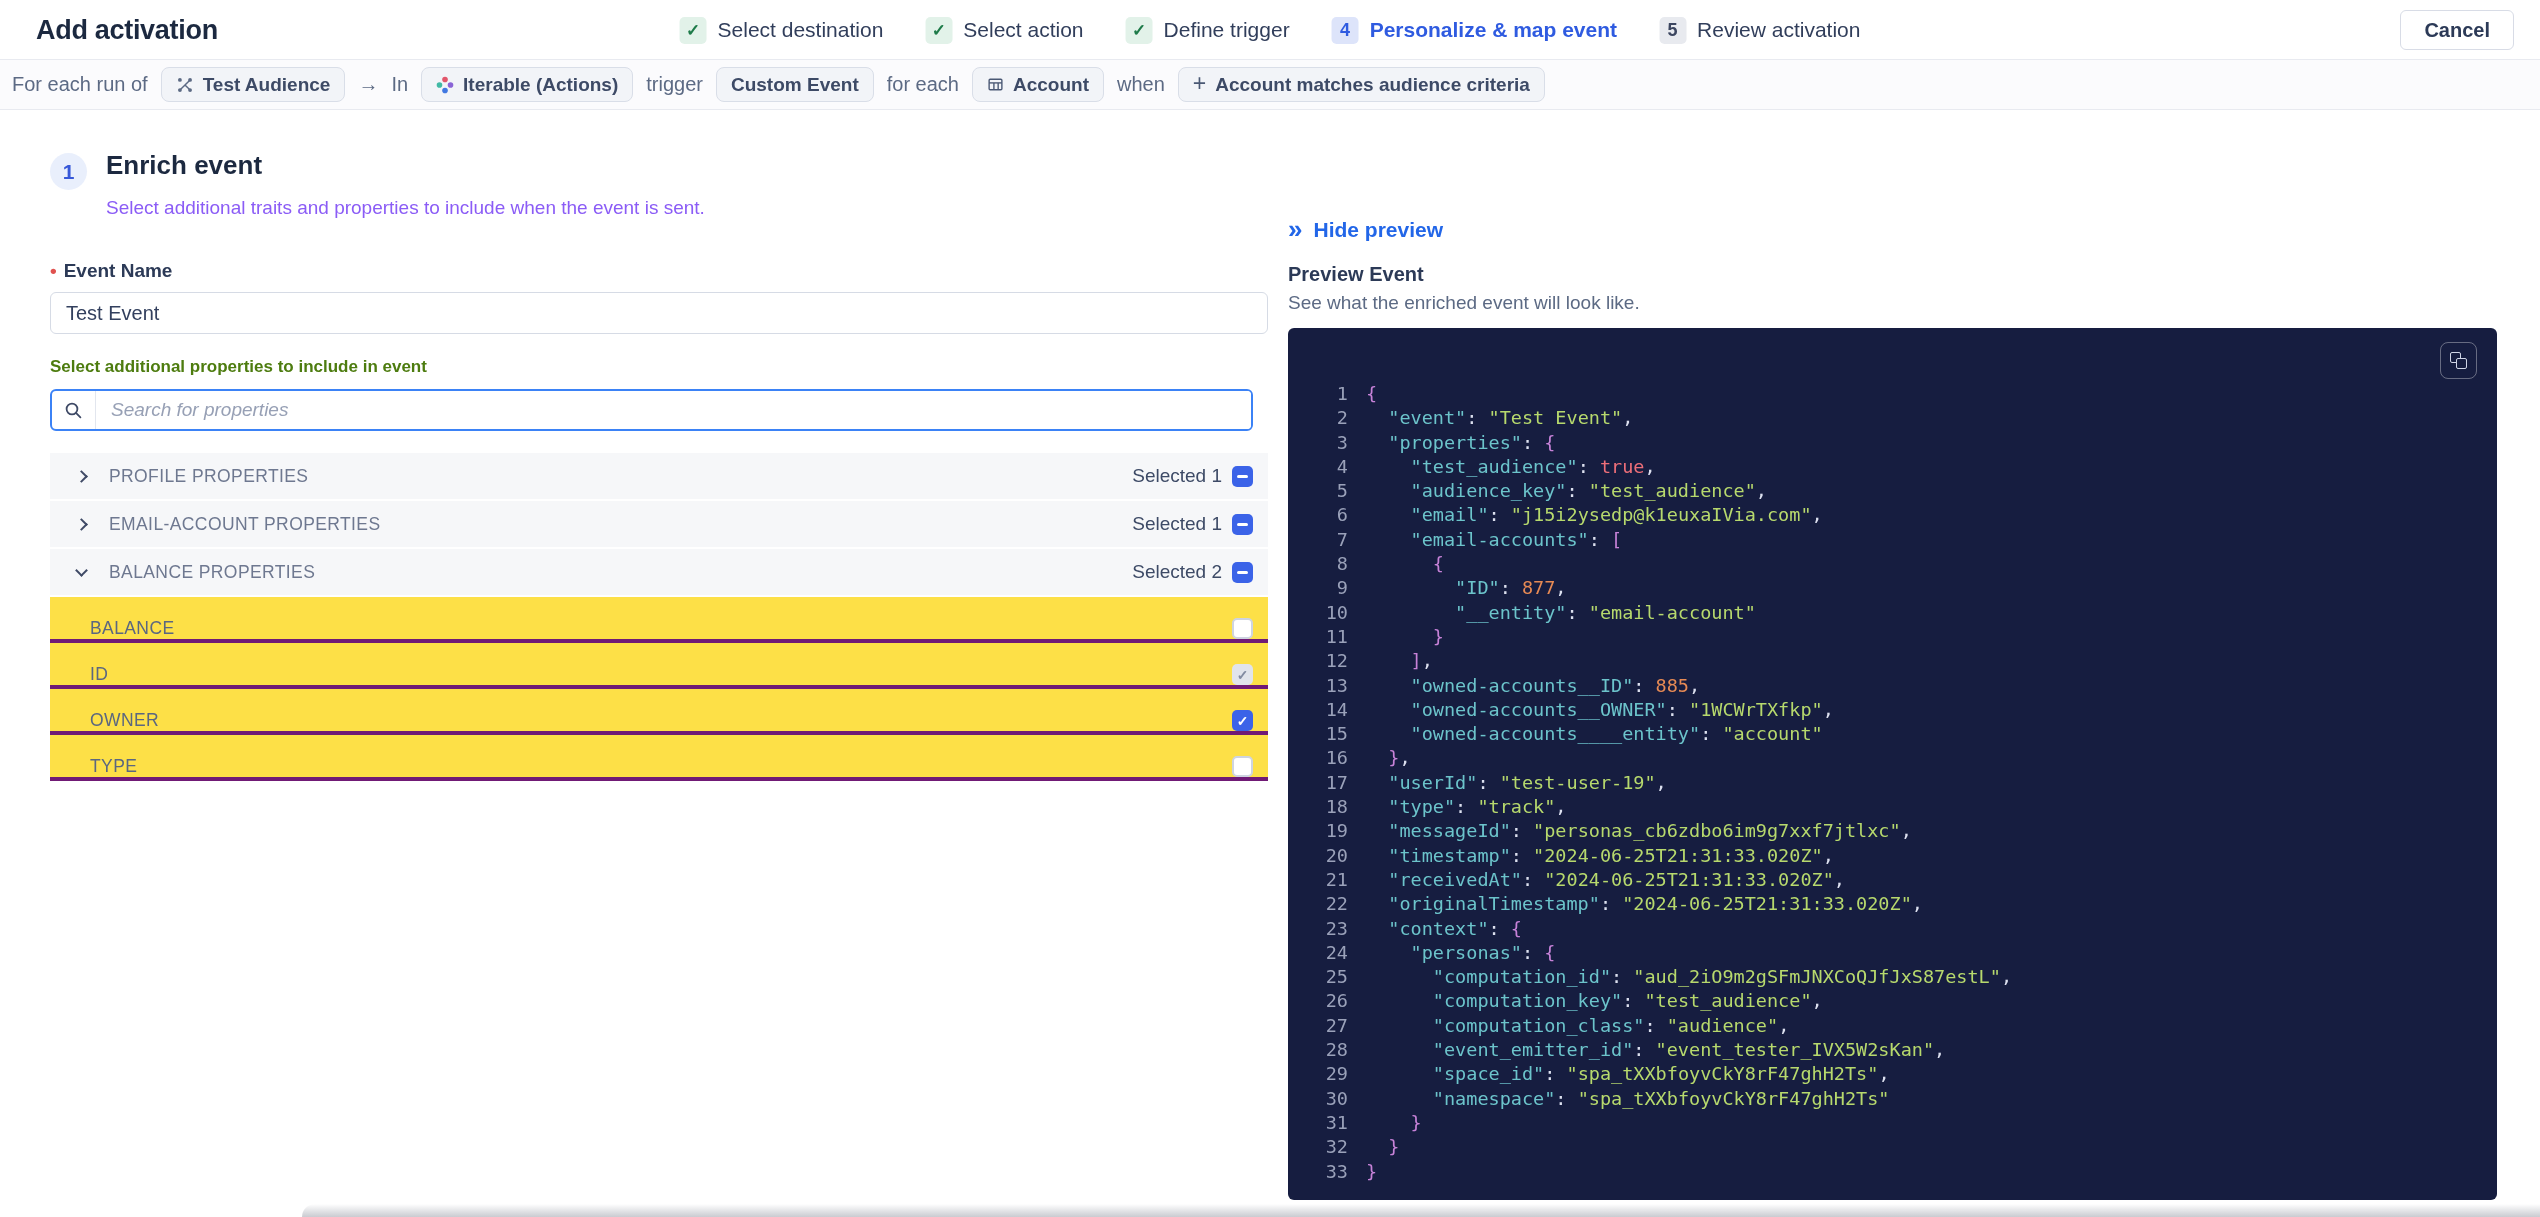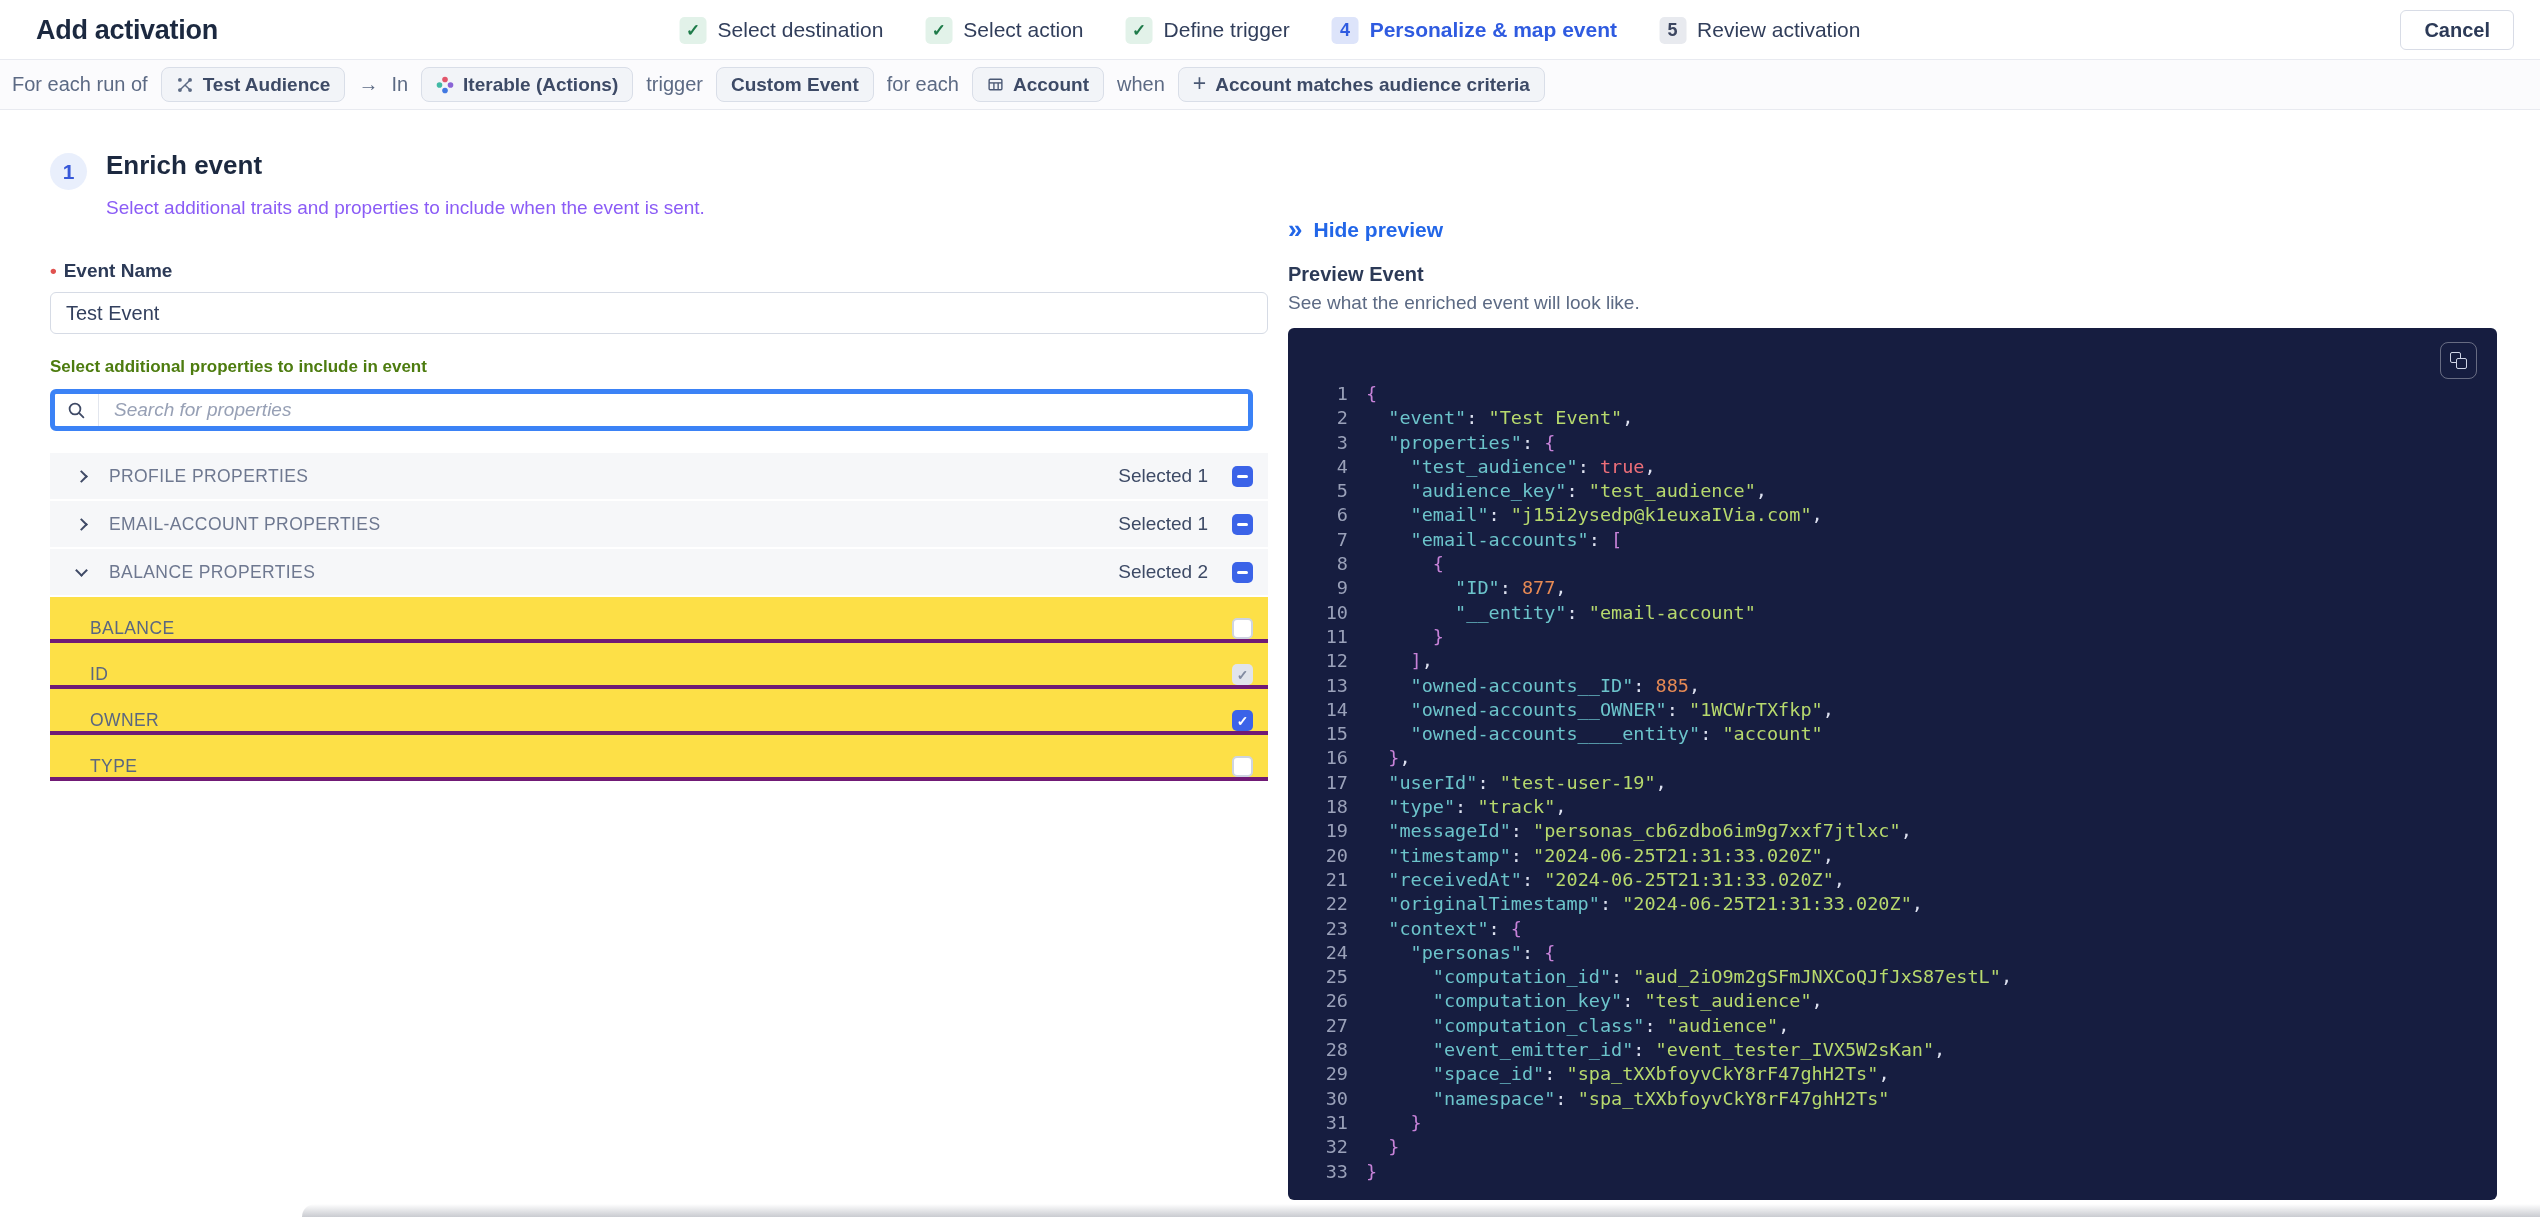--- a/index.html
+++ b/index.html
@@ -34,30 +34,30 @@
   
   .left-col{position:absolute;left:50px;top:150px;width:1218px}
   .step-head{display:flex;gap:19px}
   .num-circle{width:37px;height:37px;border-radius:50%;background:#e9effc;color:#3758d8;font-size:21px;font-weight:600;display:flex;align-items:center;justify-content:center;flex:none;margin-top:3px}
   .enrich-title{font-size:26px;font-weight:700;color:#1c2940}
   .enrich-sub{font-size:19px;color:#8b5cf6;margin-top:16px}
   .field-label{margin-top:41px;font-size:19px;font-weight:700;color:#2c3a57}
   .req-dot{color:#e0524f;margin-right:7px}
   .text-input{margin-top:10px;width:100%;height:42px;border:1px solid #d6dbe5;border-radius:6px;font-size:20px;color:#33405e;padding:0 15px;font-family:inherit;background:#fff}
   .props-label{margin-top:23px;font-size:17px;font-weight:700;color:#4d7c0f}
-  .searchbox{margin-top:12px;display:flex;height:42px;width:1203px;border:5px solid #3b82f6;border-radius:6px;overflow:hidden;background:#fff}
+  .searchbox{margin-top:12px;display:flex;height:42px;width:1203px;border:2px solid #3b82f6;border-radius:6px;overflow:hidden;background:#fff}
   .search-icon-cell{width:44px;display:flex;align-items:center;justify-content:center;border-right:1px solid #e2e6ee;flex:none}
   .search-input{flex:1;border:none;outline:none;font-size:19px;color:#33405e;padding:0 15px;font-family:inherit;font-style:italic}
   .search-input::placeholder{color:#97a0b5;font-style:italic}
   .groups{margin-top:22px}
   .group-header{height:46px;background:#f6f7f9;display:flex;align-items:center;margin-bottom:2px;cursor:pointer}
   .chev{width:9px;height:9px;border-right:2.3px solid #3f4a66;border-bottom:2.3px solid #3f4a66;transform:rotate(-45deg);margin-left:27px;flex:none}
   .chev.down{transform:rotate(45deg);margin-top:-3px}
   .group-label{margin-left:23px;font-size:17.5px;color:#6e7890;letter-spacing:.4px}
-  .group-right{margin-left:auto;display:flex;align-items:center;gap:24px;padding-right:15px}
+  .group-right{margin-left:auto;display:flex;align-items:center;gap:10px;padding-right:15px}
   .selected-text{font-size:19px;color:#3d4a66}
   .prop-row{height:46px;background:#fde047;display:flex;align-items:flex-end;border-bottom:4px solid #701a75;padding-right:15px}
   .prop-label{margin-left:40px;font-size:17.5px;color:#5b6780;letter-spacing:.4px}
   .prop-row .cb{margin-left:auto}
   .cb{width:21px;height:21px;border-radius:5px;border:2px solid #ced4e0;background:#fff;display:flex;align-items:center;justify-content:center;flex:none;font-size:14px;font-weight:700;line-height:1;cursor:pointer}
   .cb.ind{background:var(--c-checkbox-blue);border:none}
   .cb.ind::after{content:"";width:11px;height:3px;background:#fff;border-radius:2px}
   .cb.on{background:var(--c-checkbox-blue);border:none;color:#fff}
   .cb.dis{background:#e1e4eb;border:none;color:#828ba1}
 

